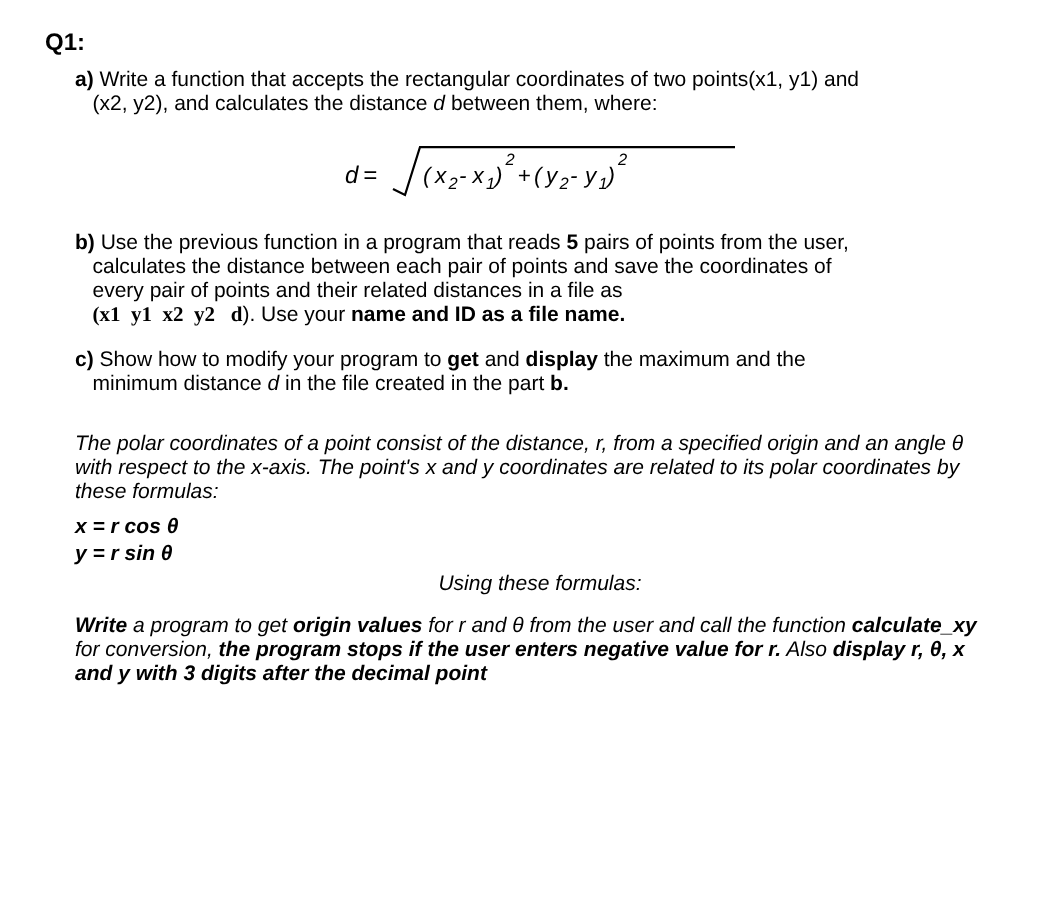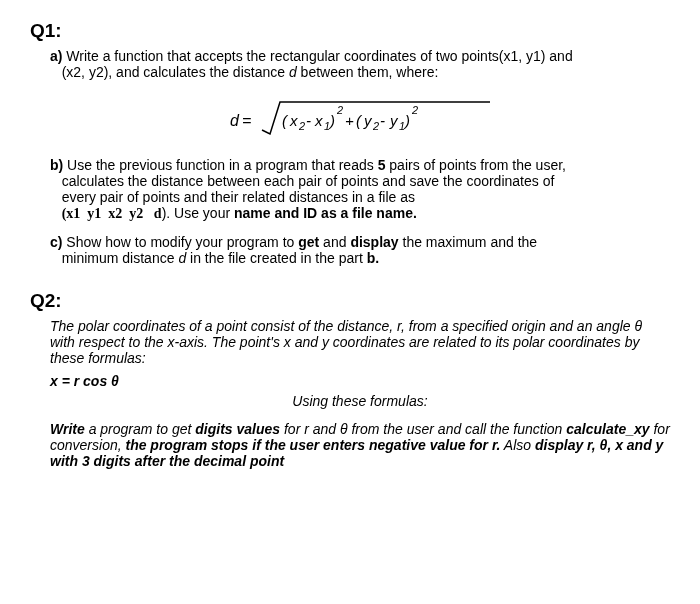--- a/index.html
+++ b/index.html
@@ -14,21 +14,21 @@
       font-family: Arial, sans-serif;
       font-size: 14px;
       color: #000000;
       padding: 20px 30px;
     }
     .question-block {
       margin-bottom: 24px;
     }
     .question-label {
       font-weight: bold;
-      font-size: 19px;
+      font-size: 16px;
       margin-bottom: 6px;
     }
     .part {
       margin-bottom: 12px;
       padding-left: 20px;
     }
     .part-label {
       font-weight: bold;
       display: inline;
     }
@@ -109,25 +109,25 @@
 
   <div class="part">
     <span class="part-label">c)</span>
     <span> Show how to modify your program to <b>get</b> and <b>display</b> the maximum and the<br>
     &nbsp;&nbsp;&nbsp;minimum distance <i>d</i> in the file created in the part <b>b.</b></span>
   </div>
 
 </div>
 
 <div class="question-block">
-  <div class="question-label">Q2:</div>
 
   <div class="polar-block">
     <p>The polar coordinates of a point consist of the distance, r, from a specified origin and an angle θ with respect to the x-axis. The point's x and y coordinates are related to its polar coordinates by these formulas:</p>
     <div class="formula-line" style="margin-top:7px;">x = r cos θ</div>
+    <div class="formula-line">y = r sin θ</div>
     <p style="margin-top:4px;text-align:center;">Using these formulas:</p>
 
 
     <p style="margin-top:12px;">
-      <b>Write</b> a program to get <b>digits values</b> for r and θ from the user and call the function <b>calculate_xy</b> for conversion, <b>the program stops if the user enters negative value for r.</b> Also <b>display r, θ, x and y with 3 digits after the decimal point</b>
+      <b>Write</b> a program to get <b>origin values</b> for r and θ from the user and call the function <b>calculate_xy</b> for conversion, <b>the program stops if the user enters negative value for r.</b> Also <b>display r, θ, x and y with 3 digits after the decimal point</b>
     </p>
   </div>
 </div>
 
 </body></html>

